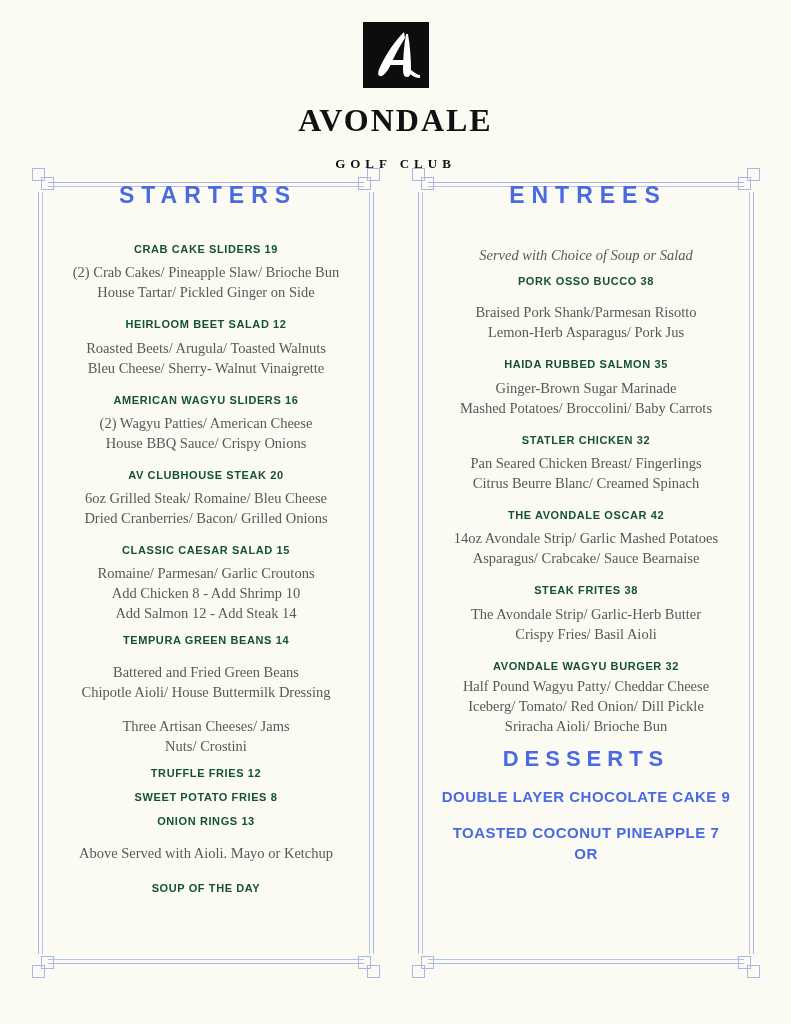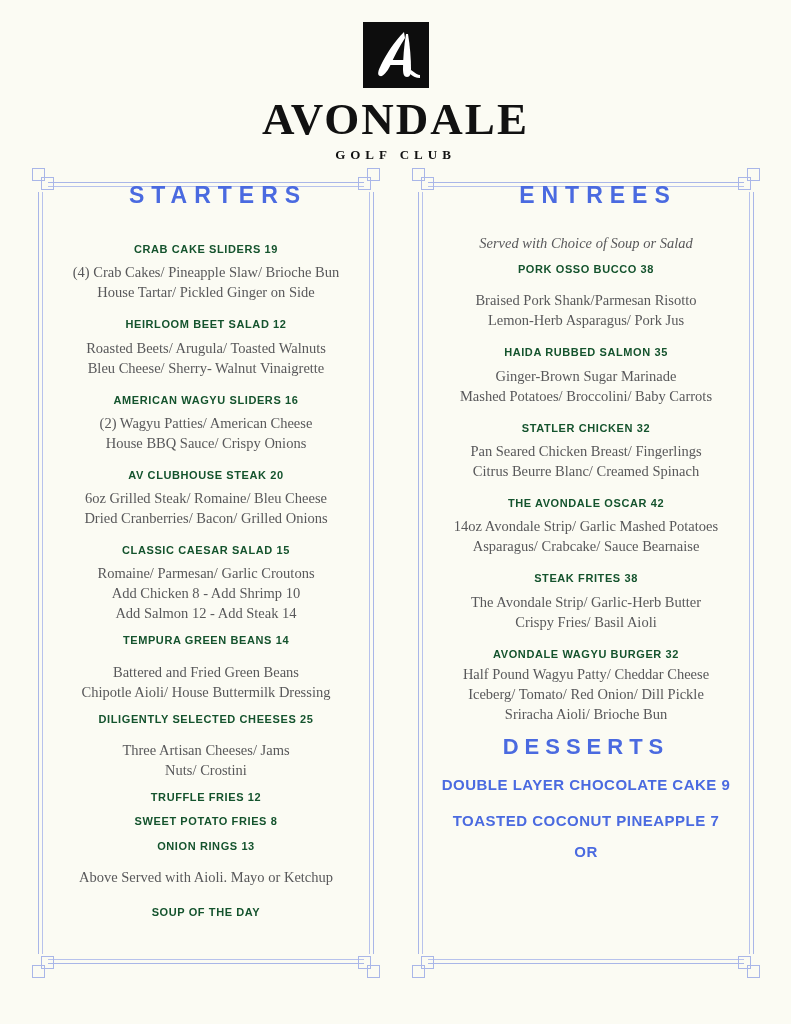--- a/index.html
+++ b/index.html
@@ -32,34 +32,34 @@
   .brand-mark {
     width: 66px;
     height: 66px;
     background: #0d0d0d;
     margin: 0 auto 6px auto;
     position: relative;
   }
   .brand-mark svg { display: block; }
   .brand-name {
     font-family: "Liberation Serif", serif;
-    font-size: 45px;
+    font-size: 32px;
     font-weight: 700;
     letter-spacing: 2px;
     color: #111111;
     line-height: 1.0;
-    margin-top: 9px;
+    margin-top: 16px;
   }
   .brand-sub {
     font-family: "Liberation Serif", serif;
     font-size: 13px;
     font-weight: 700;
     letter-spacing: 5px;
     color: #111111;
-    margin-top: 5px;
+    margin-top: 20px;
   }
 
   
   .panel {
     position: absolute;
     top: 168px;
     width: 348px;
     height: 810px;
   }
   .panel-left  { left: 32px;  }
@@ -109,21 +109,21 @@
     height: 16px;
   }
   .notch-tl { left: 0;  top: 8px; }
   .notch-tr { right: 0; top: 8px; }
   .notch-bl { left: 0;  bottom: 8px; }
   .notch-br { right: 0; bottom: 8px; }
 
   
   .section-title {
     position: absolute;
-    left: 12px;
+    left: 2px;
     top: 14px;
     width: 100%;
     text-align: center;
     font-family: "Liberation Sans", sans-serif;
     font-size: 23px;
     font-weight: 700;
     letter-spacing: 7px;
     color: #4a6ae0;
   }
 
@@ -181,21 +181,21 @@
 
   .dessert {
     font-family: "Liberation Sans", sans-serif;
     font-size: 15px;
     font-weight: 700;
     letter-spacing: 0.5px;
     color: #4a6ae0;
     line-height: 1.45;
     margin-top: 14px;
   }
-  .dessert .ln { display: block; margin-top: 10px; }
+  .dessert .ln { display: block; }
 </style>
 </head>
 <body>
 
 <div class="page">
 
   <div class="brand">
     <div class="brand-mark">
       <svg width="66" height="66" viewBox="0 0 66 66" aria-hidden="true">
         <rect x="0" y="0" width="66" height="66" fill="#0d0d0d"></rect>
@@ -233,21 +233,21 @@
         <i class="b"></i>
       </div>
 
     <div class="section-title">STARTERS</div>
 
     <div class="content">
 
       <div class="item" style="margin-top:26px">
         <div class="item-name">CRAB CAKE SLIDERS 19</div>
         <div class="item-desc">
-          <span class="ln">(4) Crab Cakes/ Pineapple Slaw/ Brioche Bun</span>
+          <span class="ln">(2) Crab Cakes/ Pineapple Slaw/ Brioche Bun</span>
           <span class="ln">House Tartar/ Pickled Ginger on Side</span>
         </div>
       </div>
 
       <div class="item">
         <div class="item-name">HEIRLOOM BEET SALAD 12</div>
         <div class="item-desc">
           <span class="ln">Roasted Beets/ Arugula/ Toasted Walnuts</span>
           <span class="ln">Bleu Cheese/ Sherry- Walnut Vinaigrette</span>
         </div>
@@ -280,21 +280,20 @@
 
       <div class="item tight">
         <div class="item-name">TEMPURA GREEN BEANS 14</div>
         <div class="item-desc">
           <span class="ln">Battered and Fried Green Beans</span>
           <span class="ln">Chipotle Aioli/ House Buttermilk Dressing</span>
         </div>
       </div>
 
       <div class="item tight">
-        <div class="item-name">DILIGENTLY SELECTED CHEESES 25</div>
         <div class="item-desc">
           <span class="ln">Three Artisan Cheeses/ Jams</span>
           <span class="ln">Nuts/ Crostini</span>
         </div>
       </div>
 
       <div class="item tight">
         <div class="item-name">TRUFFLE FRIES 12</div>
       </div>
 
@@ -338,21 +337,21 @@
       </div>
     <div class="orn orn-br">
         <i class="a"></i>
         <i class="b"></i>
       </div>
 
     <div class="section-title">ENTREES</div>
 
     <div class="content">
 
-      <div class="note" style="margin-top:18px">Served with Choice of Soup or Salad</div>
+      <div class="note" style="margin-top:30px">Served with Choice of Soup or Salad</div>
 
       <div class="item tight">
         <div class="item-name">PORK OSSO BUCCO 38</div>
         <div class="item-desc">
           <span class="ln">Braised Pork Shank/Parmesan Risotto</span>
           <span class="ln">Lemon-Herb Asparagus/ Pork Jus</span>
         </div>
       </div>
 
       <div class="item">

